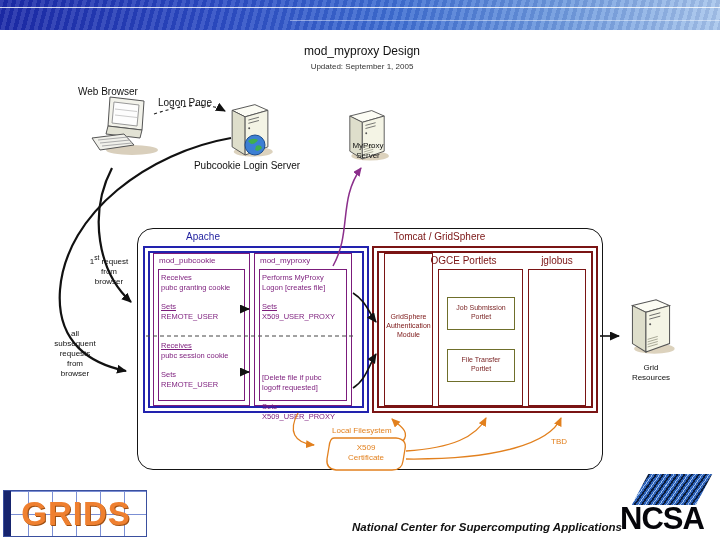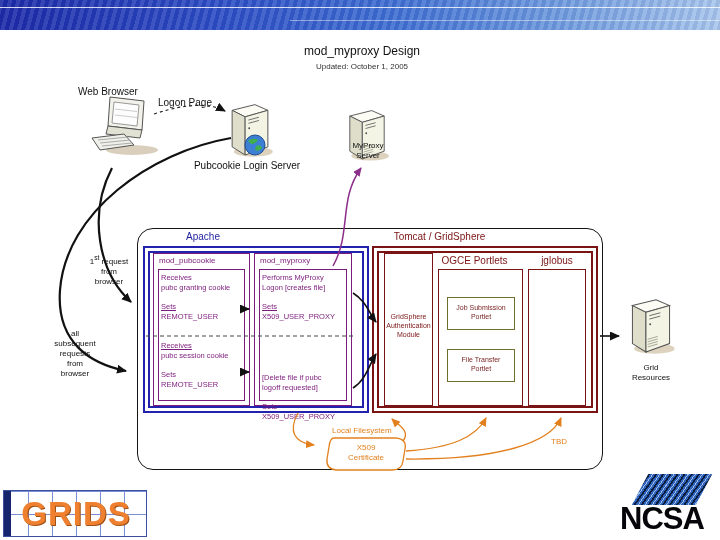--- a/index.html
+++ b/index.html
@@ -91,21 +91,21 @@
       </g>
     </defs>
   </svg>
 
   <div class="abs" id="banner">
     <div class="abs banner-line" style="left:0;top:7px;width:720px;"></div>
     <div class="abs banner-line" style="left:290px;top:20px;width:430px;opacity:.55;"></div>
   </div>
 
   <div class="abs" style="left:362px;top:44px;transform:translateX(-50%);font-size:12px;">mod_myproxy Design</div>
-  <div class="abs" style="left:362px;top:62px;transform:translateX(-50%);font-size:8px;color:#333;">Updated:  October 1, 2005</div>
+  <div class="abs" style="left:362px;top:62px;transform:translateX(-50%);font-size:8px;color:#333;">Updated:  September 1, 2005</div>
 
   <svg class="abs" style="left:86px;top:92px;" width="80" height="64" viewBox="0 0 80 64">
       <use href="#sym-pc"></use>
     </svg>
   <svg class="abs" style="left:224px;top:98px;" width="52" height="62" viewBox="0 0 64 76">
       <use href="#sym-server"></use>
     </svg>
   <svg class="abs" style="left:244px;top:134px;" width="22" height="22" viewBox="0 0 22 22">
       <use href="#sym-globe"></use>
     </svg>
@@ -187,21 +187,21 @@
   <div class="box maroon-b" style="left:372px;top:246px;width:226px;height:167px;"></div>
   <div class="box maroon-b" style="left:377px;top:251px;width:216px;height:157px;"></div>
 
   <div class="box maroon-b1" style="left:384px;top:253px;width:49px;height:153px;"></div>
   <div class="abs xs maroon ctr" style="left:381px;top:312px;width:55px;">
     <span class="line">GridSphere</span>
     <span class="line">Authentication</span>
     <span class="line">Module</span>
   </div>
 
-  <div class="abs lbl maroon ctr" style="left:432px;top:255px;width:85px;">OGCE Portlets</div>
+  <div class="abs lbl maroon ctr" style="left:421px;top:255px;width:85px;">OGCE Portlets</div>
   <div class="box maroon-b1" style="left:438px;top:269px;width:85px;height:137px;"></div>
 
   <div class="box olive-b" style="left:447px;top:297px;width:68px;height:33px;"></div>
   <div class="abs xs ctr" style="left:447px;top:303px;width:68px;color:#7b2525;">
     <span class="line">Job Submission</span>
     <span class="line">Portlet</span>
   </div>
   <div class="box olive-b" style="left:447px;top:349px;width:68px;height:33px;"></div>
   <div class="abs xs ctr" style="left:447px;top:355px;width:68px;color:#7b2525;">
     <span class="line">File Transfer</span>
@@ -257,14 +257,15 @@
     <path d="M 406,459 C 498,460 550,443 561,418" fill="none" stroke="#e2801e" stroke-width="1.3" marker-end="url(#arrO)"></path>
   </svg>
 
   <div class="abs" id="grids-logo">
     <div class="abs" id="grids-strip"></div>
     <div class="abs" id="grids-text">GRIDS</div>
   </div>
 
   <div class="abs" id="ncsa-stripes"></div>
   <div class="abs" id="ncsa-text">NCSA</div>
+  <div class="abs" id="footer-text">National Center for Supercomputing Applications</div>
 
 </div>
 
 </body></html>

